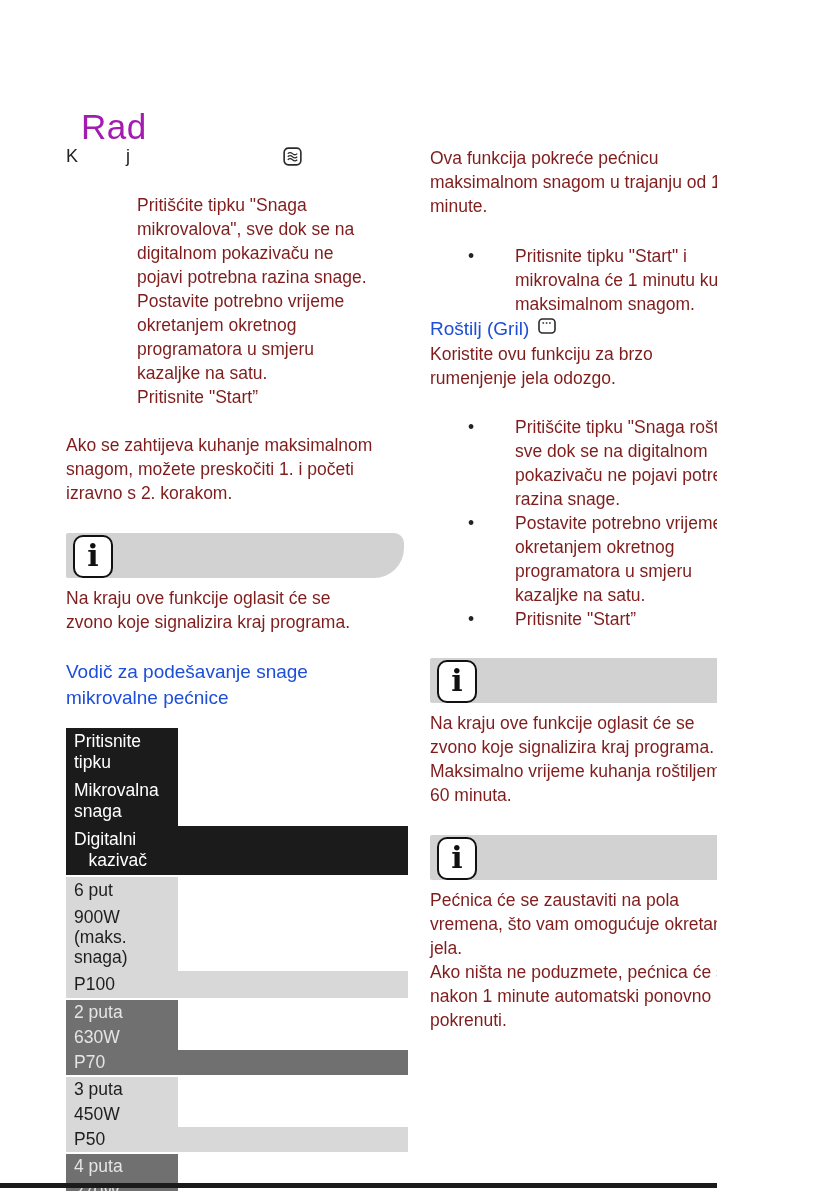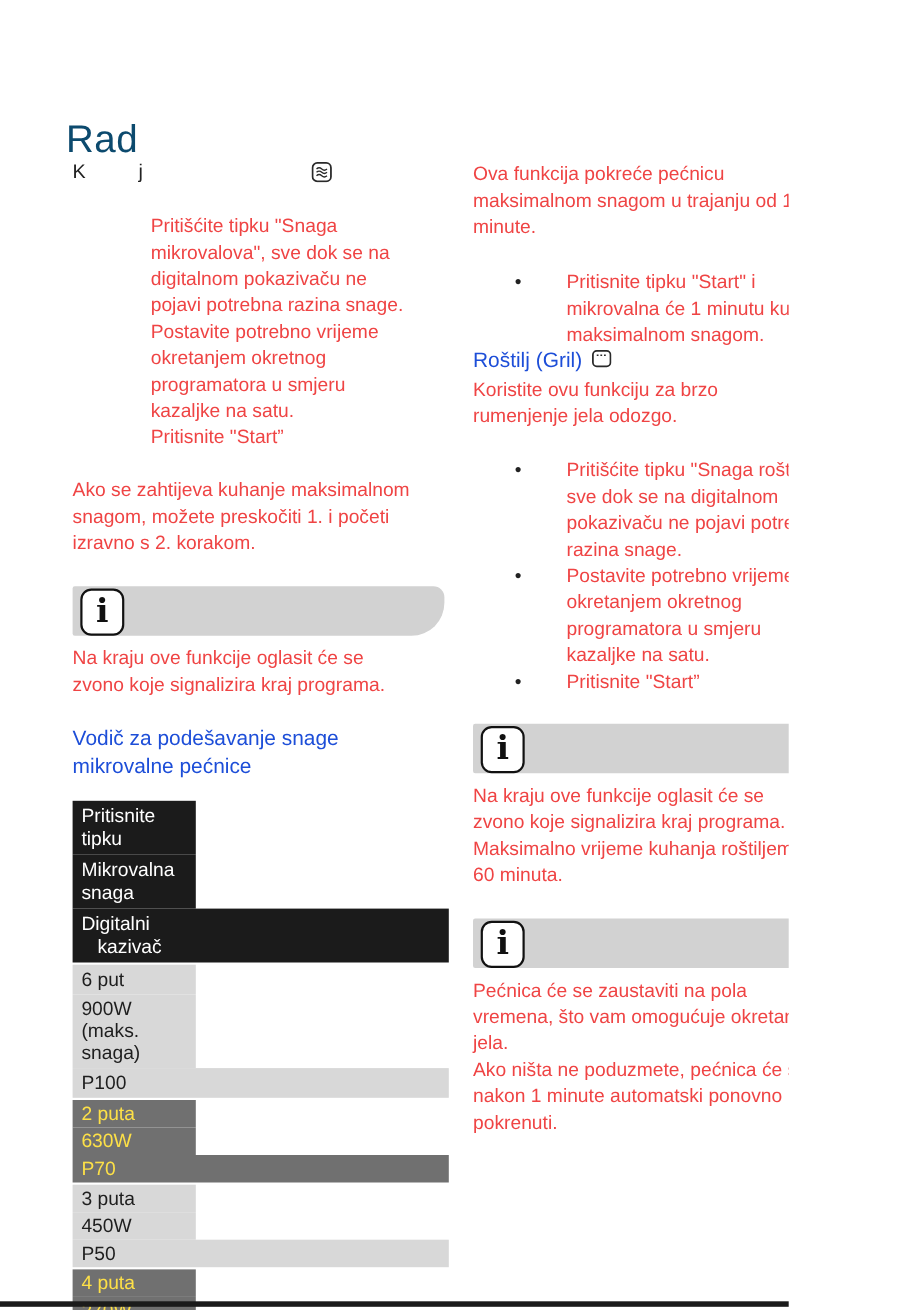--- a/index.html
+++ b/index.html
@@ -1,23 +1,23 @@
 <!DOCTYPE html>
 <html><head>
 <meta charset="utf-8">
 <style>
   html,body{margin:0;padding:0;}
   body{background:#ffffff;font-family:"Liberation Sans", sans-serif;}
   .page{position:relative;width:717px;height:1191px;background:#ffffff;overflow:hidden;color:#222;}
   .page-number{position:absolute;top:55px;left:733px;font-size:20px;color:#1e1e1e;}
-  .doc-title{position:absolute;top:84px;left:60px;font-size:35px;font-weight:400;color:#0c4a6e;letter-spacing:0.5px;}
+  .doc-title{position:absolute;top:84px;left:81px;font-size:35px;font-weight:400;color:#a21caf;letter-spacing:0.5px;}
   .col{position:absolute;top:146px;}
   .col-left{left:66px;width:362px;}
   .col-right{left:430px;width:402px;}
-  .para{white-space:pre-line;font-size:17.5px;line-height:24px;color:#ef4444;margin:0;}
+  .para{white-space:pre-line;font-size:17.5px;line-height:24px;color:#7f1d1d;margin:0;}
   .section-heading{font-size:19px;font-weight:400;color:#1d4ed8;line-height:26px;white-space:pre-line;margin:0;}
   .heading-line{position:relative;height:24px;}
   .frag-k{position:absolute;left:0;top:0;font-size:18px;color:#222;}
   .frag-j{position:absolute;left:60px;top:0;font-size:18px;color:#222;}
   .mw-icon{position:absolute;left:217px;top:1px;}
   .steps{margin:23px 0 0 71px;}
   .mt24{margin-top:24px;}
   .info-banner{position:relative;height:45px;background:#d2d2d2;border-radius:2px 10px 30px 2px;}
   .banner-left{width:338px;margin-top:28px;}
   .banner-right{width:335px;margin-top:27px;}
@@ -30,21 +30,21 @@
   .grill-icon{margin-left:9px;margin-top:-2px;}
   .pwr-table{width:342px;margin-top:17px;}
   .t-row{display:flex;margin-bottom:2px;flex-direction:column;}
   .t-cell{box-sizing:border-box;padding:2px 8px 3px 8px;margin-right:5px;white-space:pre-wrap;font-size:17.5px;line-height:20px;}
   .t-cell:last-child{margin-right:0;}
   .c1{width:112px;flex:none;}
   .c2{width:112px;flex:none;}
   .c3{flex:1;}
   .t-head .t-cell{background:#1b1b1b;color:#ffffff;line-height:21px;padding-top:3px;padding-bottom:4px;}
   .row-light .t-cell{background:#d8d8d8;color:#1e1e1e;}
-  .row-dark .t-cell{background:#707070;color:#fde047;}
+  .row-dark .t-cell{background:#707070;color:#e5e5e5;}
   .row-tall .t-cell{padding-top:3px;padding-bottom:4px;}
   .quickstart-heading{margin-top:16px;}
   .grill-guide-heading{margin-top:16px;}
   .footer-bar{position:absolute;left:0;top:1183px;width:839px;height:5px;background:#1b1b1b;}
 </style>
 </head>
 <body>
 
 <div class="page">
 

